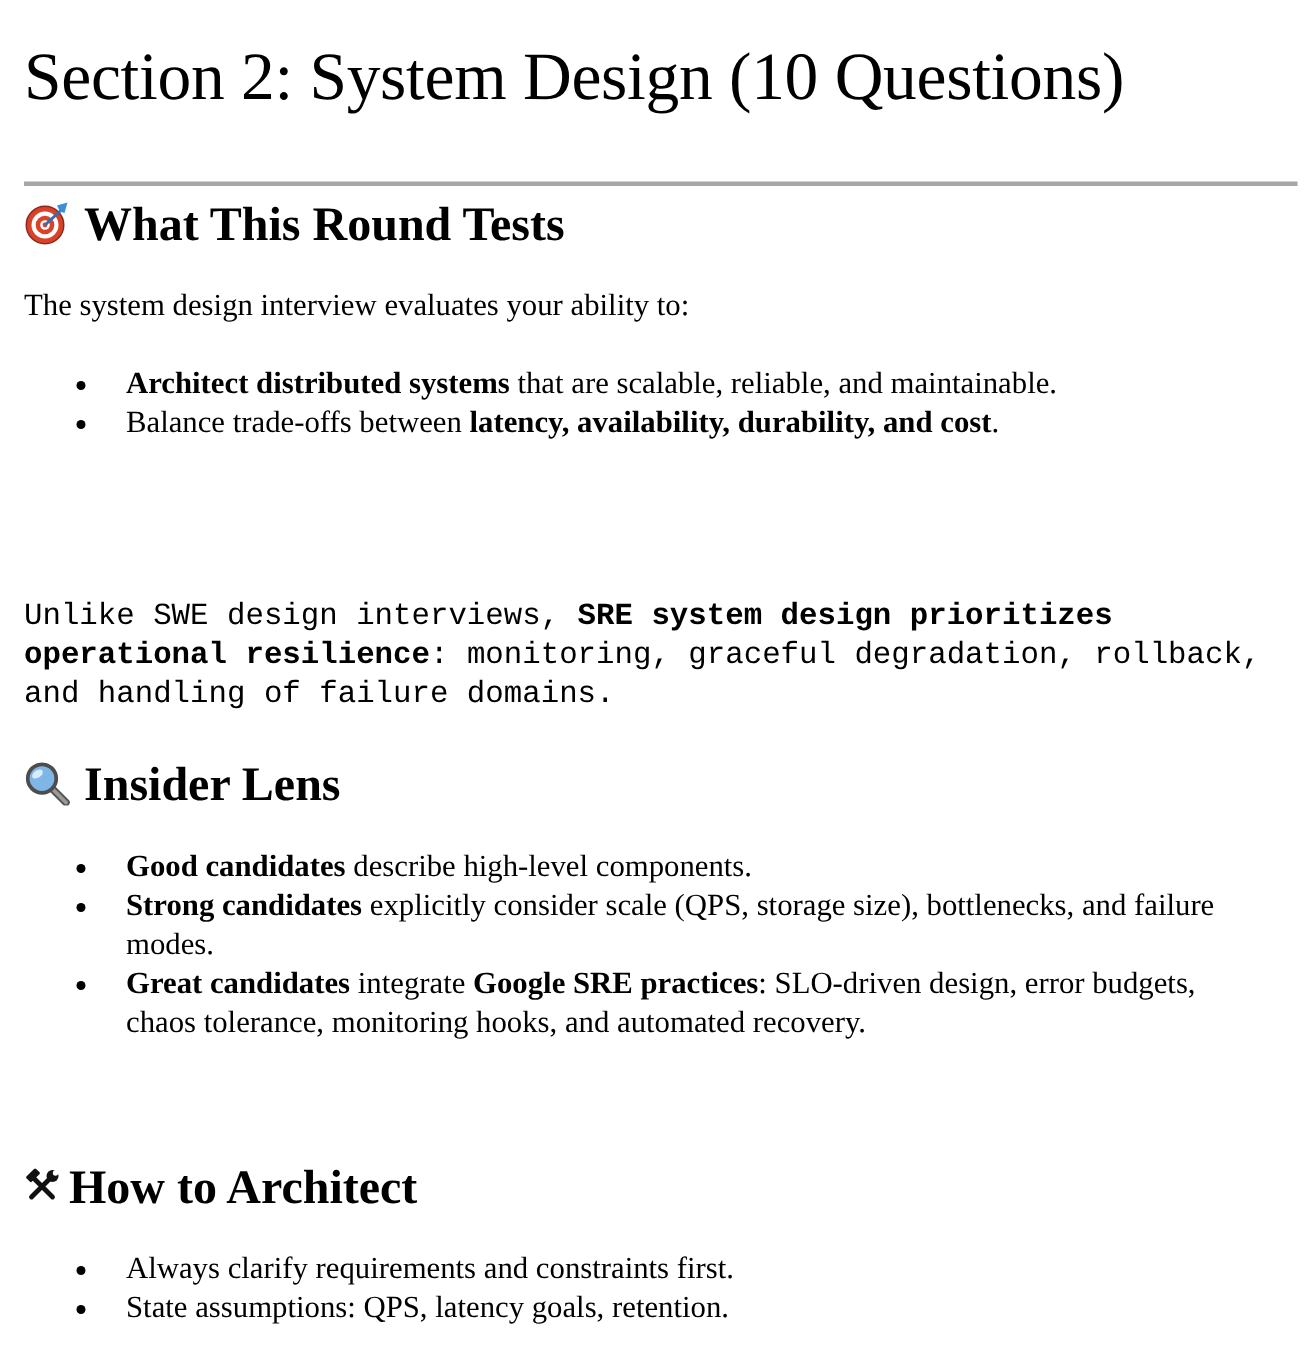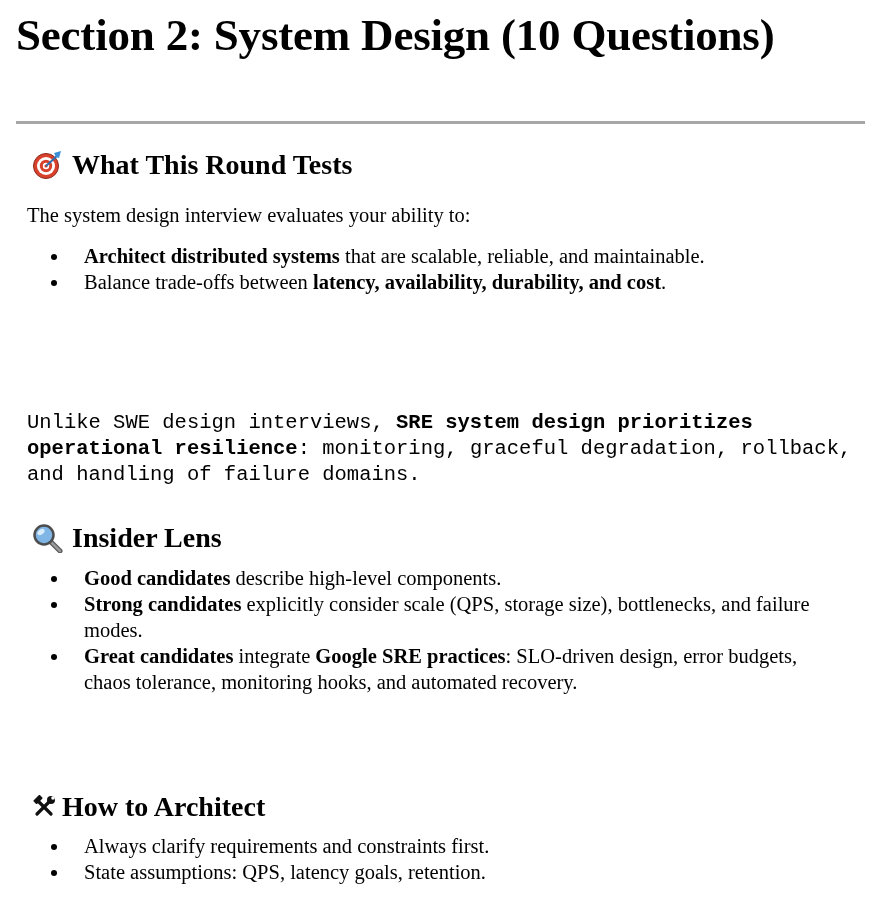--- a/index.html
+++ b/index.html
@@ -17,59 +17,59 @@
     }
     .page {
       position: absolute;
       left: 16px;
       top: 0;
       width: 849px;
     }
     h1 {
       position: absolute;
       left: 0;
-      top: 9px;
+      top: 25px;
       margin: 0;
       font-size: 45px;
-      font-weight: bold;
+      font-weight: normal;
       line-height: 52px;
       white-space: nowrap;
       letter-spacing: -0.2px;
     }
     hr.divider {
       position: absolute;
       left: 0;
       top: 121px;
       width: 849px;
       height: 3px;
       margin: 0;
       border: none;
       background: #a6a6a6;
     }
     h2 {
       position: absolute;
       left: 0;
-      margin: 16px;
-      font-size: 28px;
+      margin: 0;
+      font-size: 32px;
       font-weight: bold;
       line-height: 30px;
       white-space: nowrap;
       display: flex;
       align-items: center;
     }
     h2 .icon {
       display: inline-flex;
       align-items: center;
       justify-content: center;
       margin-right: 8px;
     }
     p {
       position: absolute;
       left: 0;
-      margin: 11px;
+      margin: 0;
       font-size: 20.5px;
       line-height: 26px;
       width: 849px;
     }
     ul {
       position: absolute;
       left: 0;
       margin: 0;
       padding: 0;
       list-style: none;

